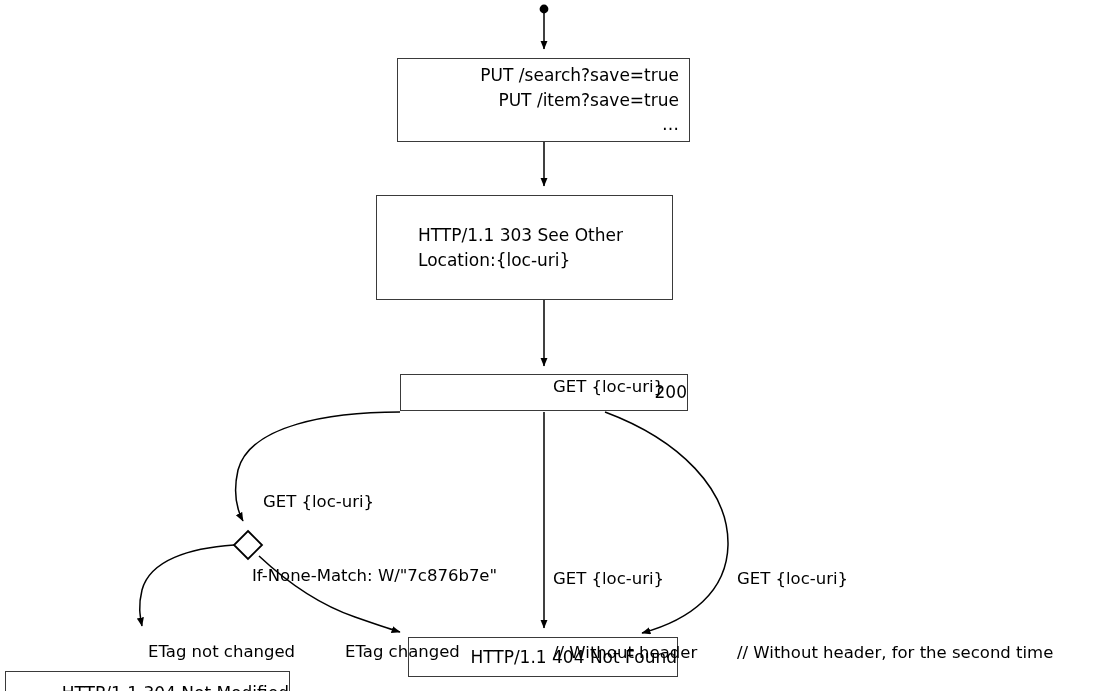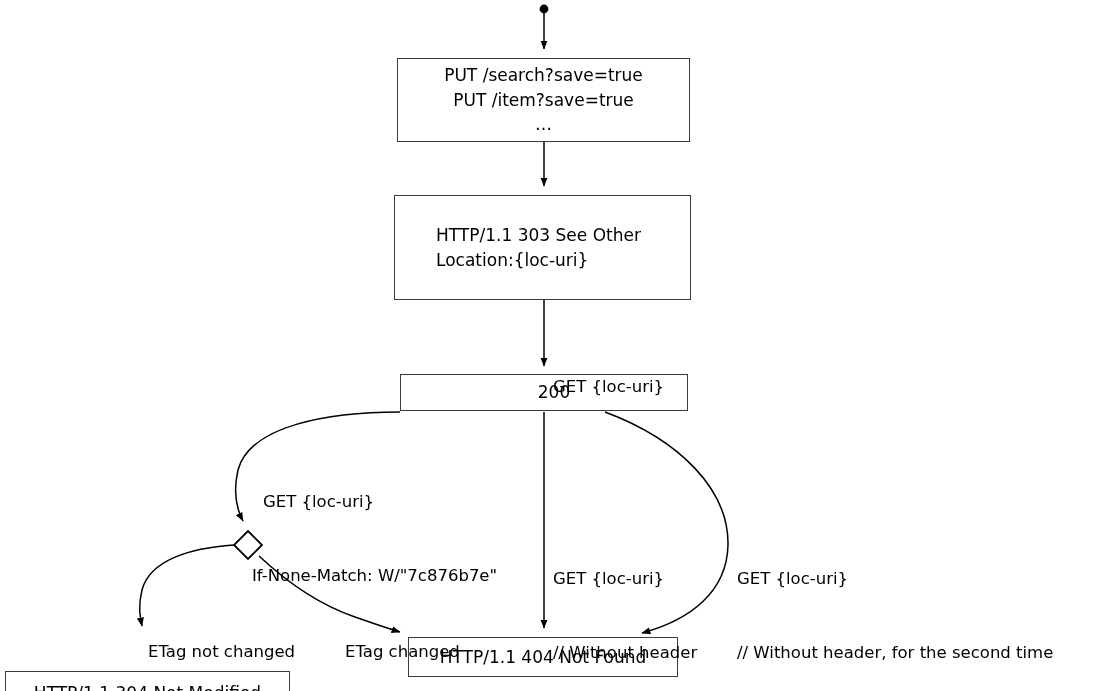--- a/index.html
+++ b/index.html
@@ -32,21 +32,21 @@
     justify-content: center;
     color: #000000;
     font-size: 17px;
     line-height: 1.45;
     z-index: 2;
   }
   .node-box .line {
     display: block;
     white-space: pre;
   }
-  .center-lines { align-items: center; text-align: center; }
+  .center-lines { align-items: flex-end; text-align: center; }
   .left-lines   { align-items: flex-start; text-align: left; }
   .edge-label {
     position: absolute;
     color: #000000;
     font-size: 16.5px;
     line-height: 1.5;
     white-space: pre;
     z-index: 3;
   }
   .edge-label .line { display: block; }
@@ -84,21 +84,21 @@
 
     <path d="M259,556 C290,585 320,605 355,617 C375,624 390,629 400,632" fill="none" stroke="#000000" stroke-width="1.5" marker-end="url(#arrowhead)"></path>
   </svg>
 
   <div class="node-box center-lines" style="left:397px; top:58px; width:293px; height:84px; padding:4px 10px;">
     <span class="line">PUT /search?save=true</span>
     <span class="line">PUT /item?save=true</span>
     <span class="line">…</span>
   </div>
 
-  <div class="node-box left-lines" style="left:394px; top:195px; width:297px; height:105px; padding:0 0 0 41px;">
+  <div class="node-box left-lines" style="left:376px; top:195px; width:297px; height:105px; padding:0 0 0 41px;">
     <span class="line">HTTP/1.1 303 See Other</span>
     <span class="line">Location:{loc-uri}</span>
   </div>
 
   <div class="node-box center-lines" style="left:400px; top:374px; width:288px; height:37px;padding-left:20px;">
     <span class="line">200</span>
   </div>
 
   <div class="node-box center-lines" style="left:5px; top:671px; width:285px; height:45px;">
     <span class="line">HTTP/1.1 304 Not Modified</span>

